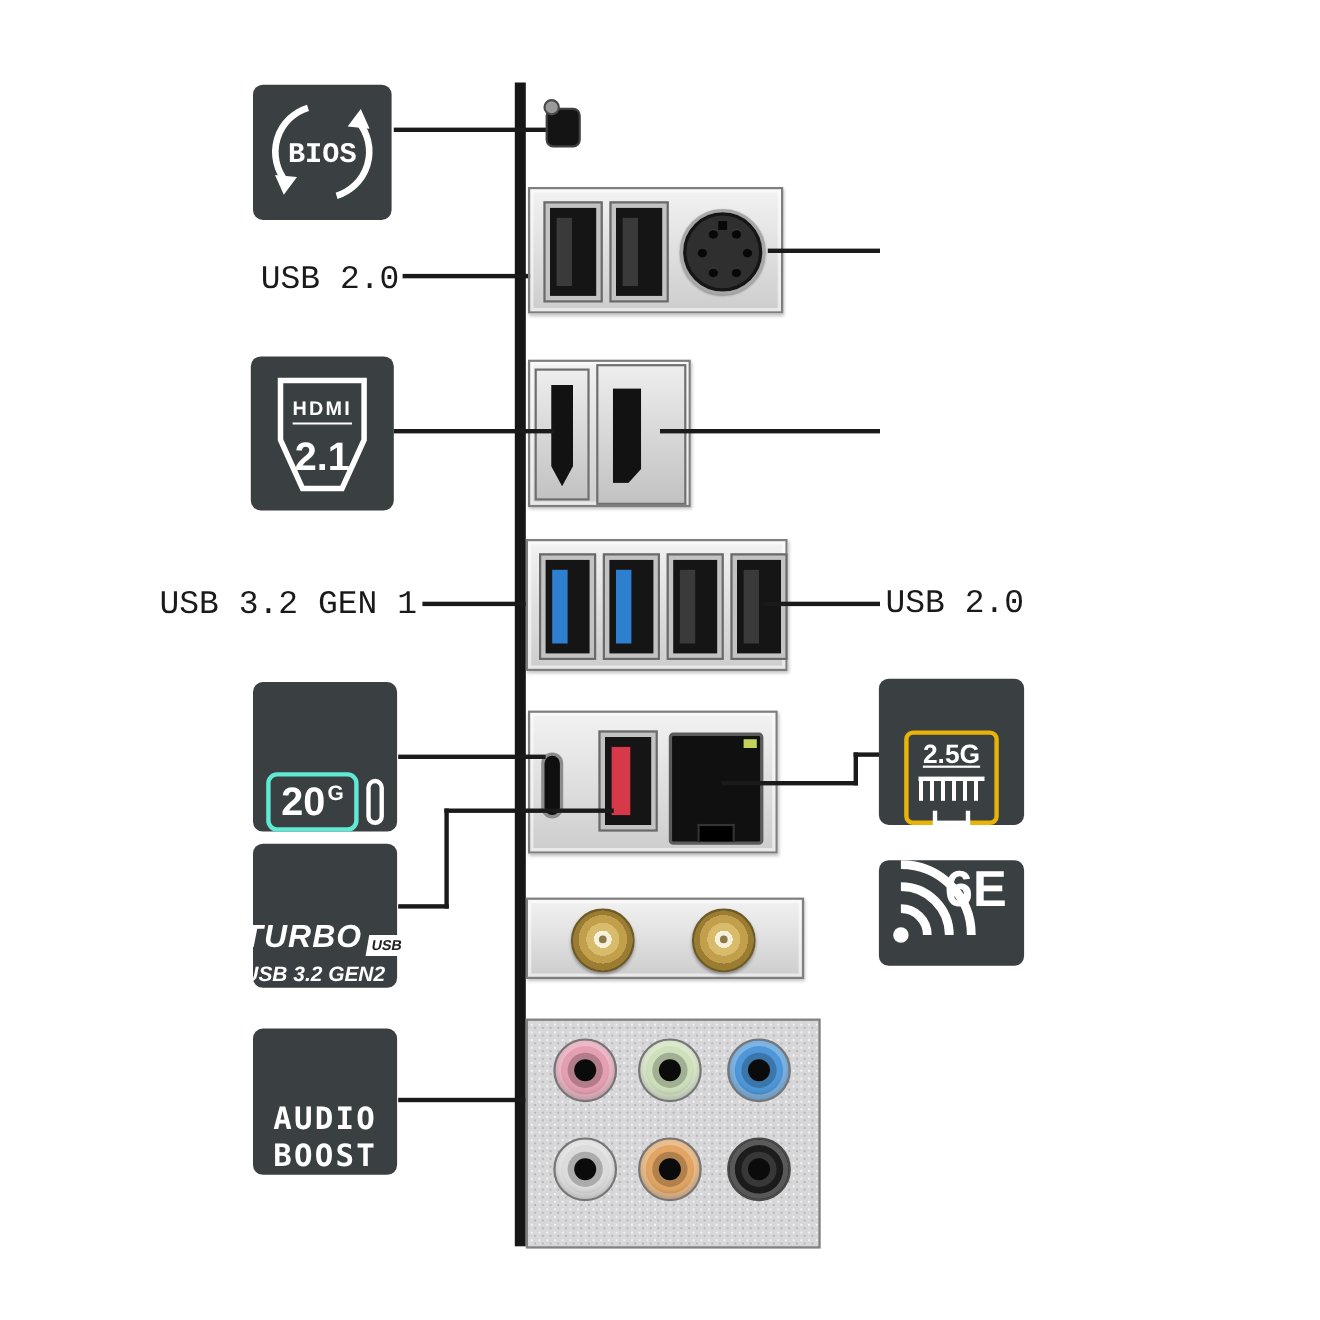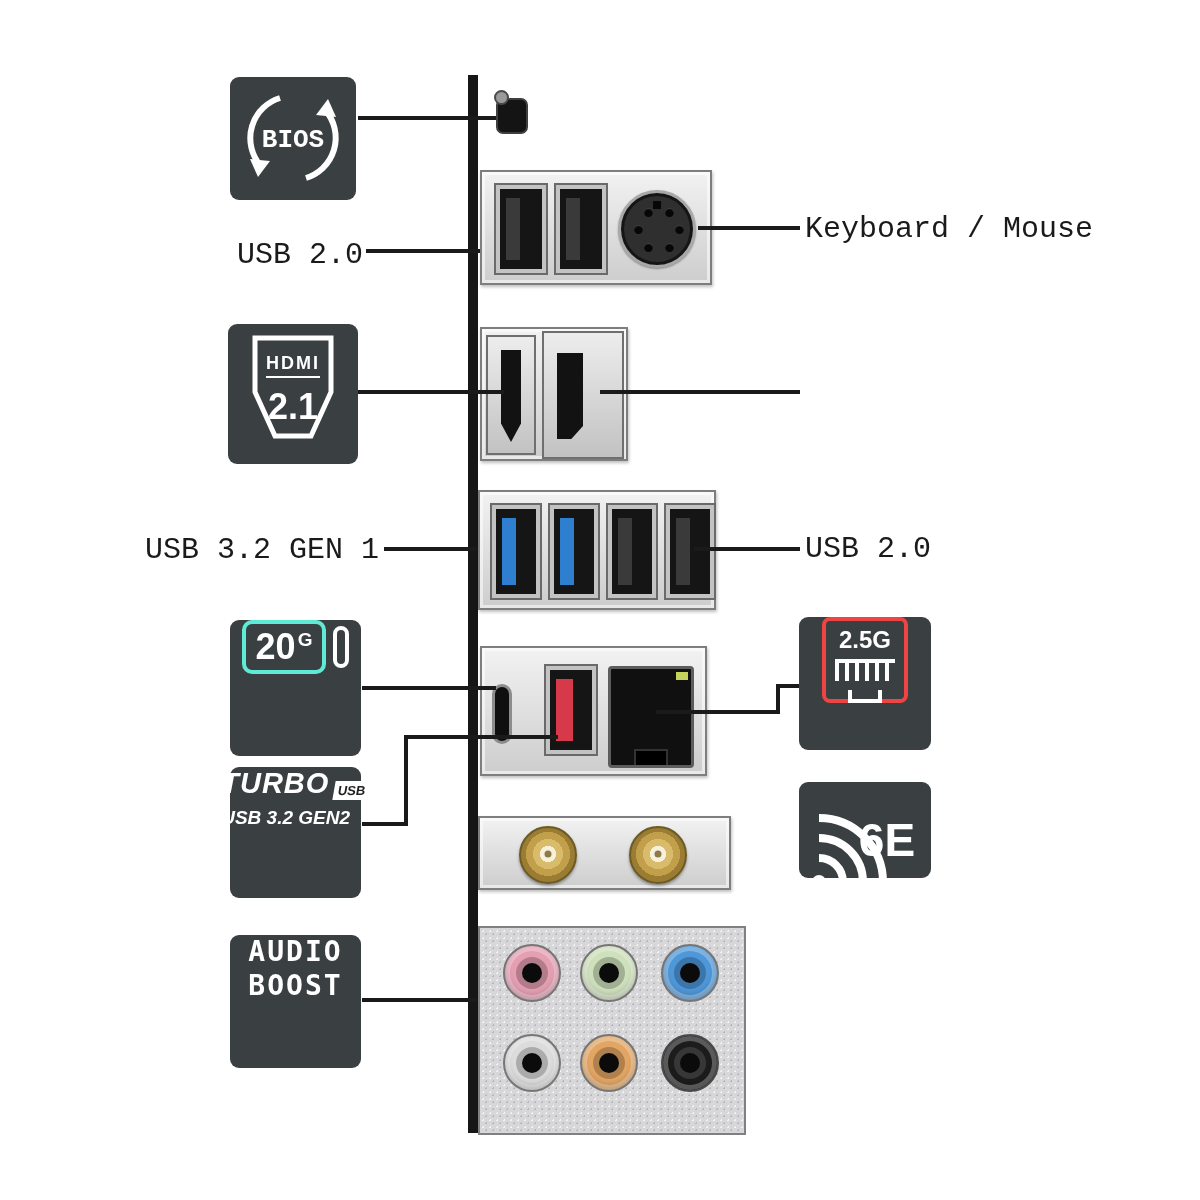--- a/index.html
+++ b/index.html
@@ -6,21 +6,21 @@
   html,body { background:#fff; }
   #canvas { position:relative; width:1200px; height:1200px; background:#fff;
             font-family:"Liberation Mono", monospace; color:var(--ink,#1c1c1c); overflow:hidden; }
 
   .abs { position:absolute; }
   .line { position:absolute; background:var(--ink,#1c1c1c); }
   .label { position:absolute; font-size:30px; line-height:36px; white-space:nowrap; color:var(--ink,#1c1c1c); }
 
   
   .badge { position:absolute; background:var(--badge-bg,#3a3f41); border-radius:9px; color:#fff;
-           display:flex; align-items:flex-start; justify-content:center; }
+           display:flex; align-items:flex-end; justify-content:center; }
 
   
   .metal-block { position:absolute; background:linear-gradient(180deg,#f2f2f2,#cdcdcd);
                  border:2px solid #7e7e7e;
                  box-shadow: inset 0 0 0 3px rgba(255,255,255,.55), 1px 2px 3px rgba(0,0,0,.25); }
 
   
   .usba { position:absolute; background:#c3c3c3; border:2px solid #6a6a6a; }
   .usba .cavity { position:absolute; inset:4px; background:#151515; }
   .usba .tongue { position:absolute; left:6px; top:9px; bottom:9px; width:14px; background:#3a3a3a; }
@@ -91,21 +91,21 @@
               font:bold 36px "Liberation Sans", sans-serif; display:flex; align-items:flex-start; line-height:1; }
   .g20-sup  { font:bold 19px "Liberation Sans", sans-serif; margin-left:2px; }
   .g20-pill { width:16px; height:42px; border:4px solid #fff; border-radius:9px; }
 
   .turbo-row1 { display:flex; align-items:flex-end; }
   .turbo-word { font:italic bold 29px "Liberation Sans", sans-serif; letter-spacing:1px; }
   .turbo-usbbox { background:#fff; color:#222; font:bold 13px "Liberation Sans", sans-serif;
                   padding:2px 4px; margin-left:5px; transform:skewX(-10deg); display:inline-block; }
   .turbo-row2 { font:bold italic 19px "Liberation Sans", sans-serif; margin-top:7px; }
 
-  .lan-icon  { width:86px; height:86px; border:4px solid #ef4444; border-radius:8px; position:relative; }
+  .lan-icon  { width:86px; height:86px; border:4px solid #eab308; border-radius:8px; position:relative;text-decoration:underline; }
   .lan-speed { font:bold 24px "Liberation Sans", sans-serif; text-align:center; margin-top:5px; }
   .lan-pins  { position:absolute; left:9px; right:9px; top:38px; height:22px; border-top:4px solid #fff;
                background:repeating-linear-gradient(90deg,#fff 0 4px,transparent 4px 10px); }
   .lan-notch { position:absolute; left:50%; bottom:-4px; transform:translateX(-50%); width:34px; height:13px;
                background:var(--badge-bg,#3a3f41); border:4px solid #fff; border-top:none; }
 
   .audio-line { font:bold 28px "DejaVu Sans Mono", monospace; letter-spacing:2px; line-height:34px; }
 </style>
 </head>
 <body>
@@ -147,21 +147,20 @@
       <span class="pin" style="left:44px;top:50px"></span>
       <span class="pin" style="left:23px;top:50px"></span>
       <span class="pin" style="left:13px;top:32px"></span>
       <span class="pin" style="left:23px;top:15px"></span>
       <span class="pin" style="left:44px;top:15px"></span>
       <span class="key" style="left:32px;top:8px"></span>
     </div>
   </div>
 
   <div class="line" style="left:698px;top:226px;width:102px;height:4px"></div>
-  <div class="label" style="left:805px;top:211px">Keyboard / Mouse</div>
 
   <div class="badge" style="left:228px;top:324px;width:130px;height:140px">
     <svg viewBox="0 0 130 132" width="130" height="132">
       <path d="M 27 14 H 103 V 68 L 83 112 H 47 L 27 68 Z" fill="none" stroke="#fff" stroke-width="5"></path>
       <text x="65" y="45" text-anchor="middle" class="t-hdmi">HDMI</text>
       <line x1="38" y1="53" x2="92" y2="53" stroke="#fff" stroke-width="2"></line>
       <text x="65" y="95" text-anchor="middle" class="t-hdmi-num">2.1</text>
     </svg>
   </div>
 

